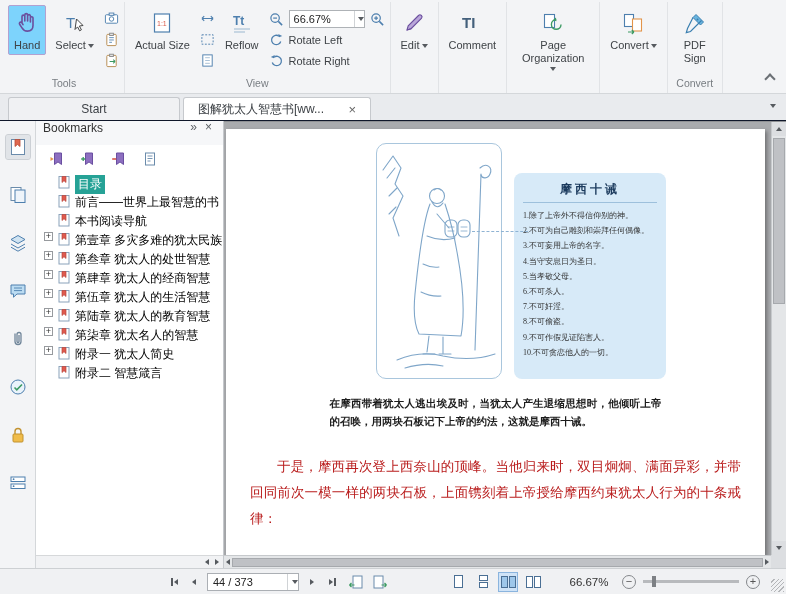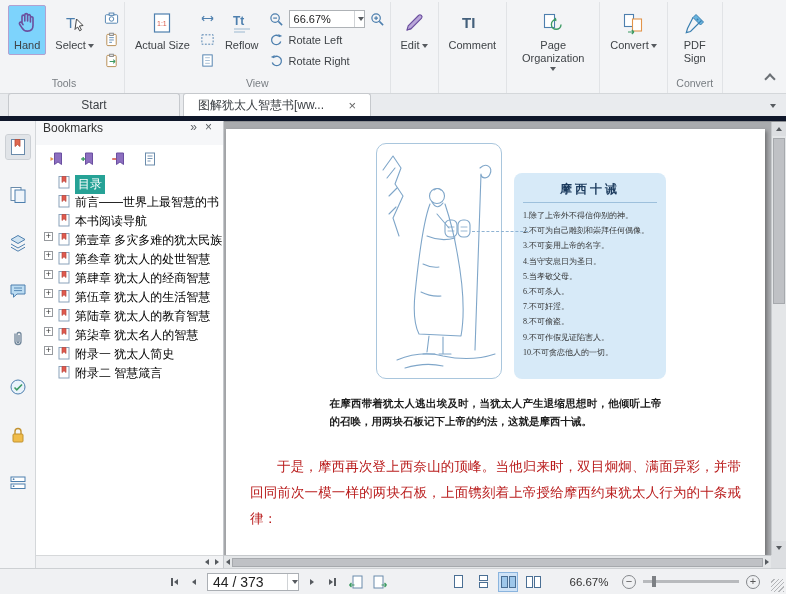--- a/index.html
+++ b/index.html
@@ -27,21 +27,21 @@
   .rot-label { font-size:11px; color:#3f4347; }
   .tri { display:inline-block; width:0; height:0; }
   .t-d { border-left:3.5px solid transparent; border-right:3.5px solid transparent; border-top:4.5px solid #565a5f; }
   .t-u { border-left:3.5px solid transparent; border-right:3.5px solid transparent; border-bottom:4.5px solid #565a5f; }
   .t-l { border-top:3.5px solid transparent; border-bottom:3.5px solid transparent; border-right:4.5px solid #565a5f; }
   .t-r { border-top:3.5px solid transparent; border-bottom:3.5px solid transparent; border-left:4.5px solid #565a5f; }
   .vbar { display:inline-block; width:2px; height:8px; background:#565a5f; }
   .ribbon-collapse { position:absolute; right:12px; bottom:10px; width:8px; height:8px; border-top:2px solid #6b7075; border-right:2px solid #6b7075; transform:rotate(-45deg); }
 
   
-  .tabbar { height:27px; background:#e9ebee; border-bottom:5px solid #0f172a; display:flex; align-items:flex-end; gap:3px; padding:3px 8px 0; position:relative; flex:none; }
+  .tabbar { height:27px; background:#e9ebee; border-bottom:1px solid #0f172a; display:flex; align-items:flex-end; gap:3px; padding:3px 8px 0; position:relative; flex:none; }
   .tab { height:23px; display:flex; align-items:center; justify-content:center; font-size:12px; color:#3c4045; background:#f0f1f3; border:1px solid #c6c9cd; border-bottom:none; border-radius:3px 3px 0 0; padding:0 14px; }
   .tab.start { width:172px; }
   .tab.active { background:#fff; width:188px; justify-content:space-between; }
   .tab-close { color:#666; font-size:13px; line-height:1; margin-left:10px; }
   .tab-list-btn { position:absolute; right:10px; top:10px; }
 
   
   .main { flex:1; display:flex; min-height:0; }
   .iconstrip { width:36px; background:#f3f4f6; border-right:1px solid #d4d7da; display:flex; flex-direction:column; align-items:center; gap:24px; padding-top:14px; flex:none; }
   .strip-icon { width:24px; height:24px; display:flex; align-items:center; justify-content:center; border-radius:2px; }
@@ -82,21 +82,21 @@
   .vs-arr.up { top:0; } .vs-arr.down { bottom:0; }
   .vthumb { position:absolute; left:1px; right:1px; top:16px; height:166px; background:#bfc1c5; border:1px solid #a6a9ad; }
   .hscroll { position:absolute; left:0; right:15px; bottom:0; height:13px; background:#e4e6e8; border-top:1px solid #c6c9cc; display:flex; align-items:center; padding:0 2px; gap:2px; }
   .hthumb { flex:1; height:9px; background:#bfc1c5; border:1px solid #a6a9ad; }
   .sb-corner { position:absolute; right:0; bottom:0; width:15px; height:13px; background:#dcdee1; }
 
   
   .statusbar { height:26px; background:#f0f1f3; border-top:1px solid #cdd0d3; display:flex; align-items:center; padding:0 6px; position:relative; flex:none; }
   .sb-pad { width:158px; flex:none; }
   .navbtn { width:20px; height:18px; display:flex; align-items:center; justify-content:center; gap:1px; }
-  .pagecombo { width:92px; height:18px; background:#fff; border:1px solid #abafb4; display:flex; align-items:center; padding:0 0 0 5px; margin:0 3px; font-size:14px; }
+  .pagecombo { width:92px; height:18px; background:#fff; border:1px solid #abafb4; display:flex; align-items:center; padding:0 0 0 5px; margin:0 3px; font-size:11px; }
   .pagecombo .pval { flex:1; color:#222; }
   .pagecombo .cdiv { width:1px; height:100%; background:#d0d3d6; margin-right:4px; }
   .histbtn { width:20px; height:18px; display:flex; align-items:center; justify-content:center; margin-left:4px; }
   .layouticons { display:flex; gap:5px; margin-left:58px; }
   .li { width:20px; height:20px; display:flex; align-items:center; justify-content:center; gap:1px; border:1px solid transparent; }
   .li.active { background:#cfe3f7; border-color:#8ab4de; }
   .pg1 { width:9px; height:13px; border:1px solid #4a6f94; background:#fff; }
   .pg-half { width:9px; height:6px; border:1px solid #4a6f94; background:#fff; }
   .pg-col { display:flex; flex-direction:column; gap:1px; }
   .pg2 { width:7px; height:12px; border:1px solid #4a6f94; background:#fff; }

